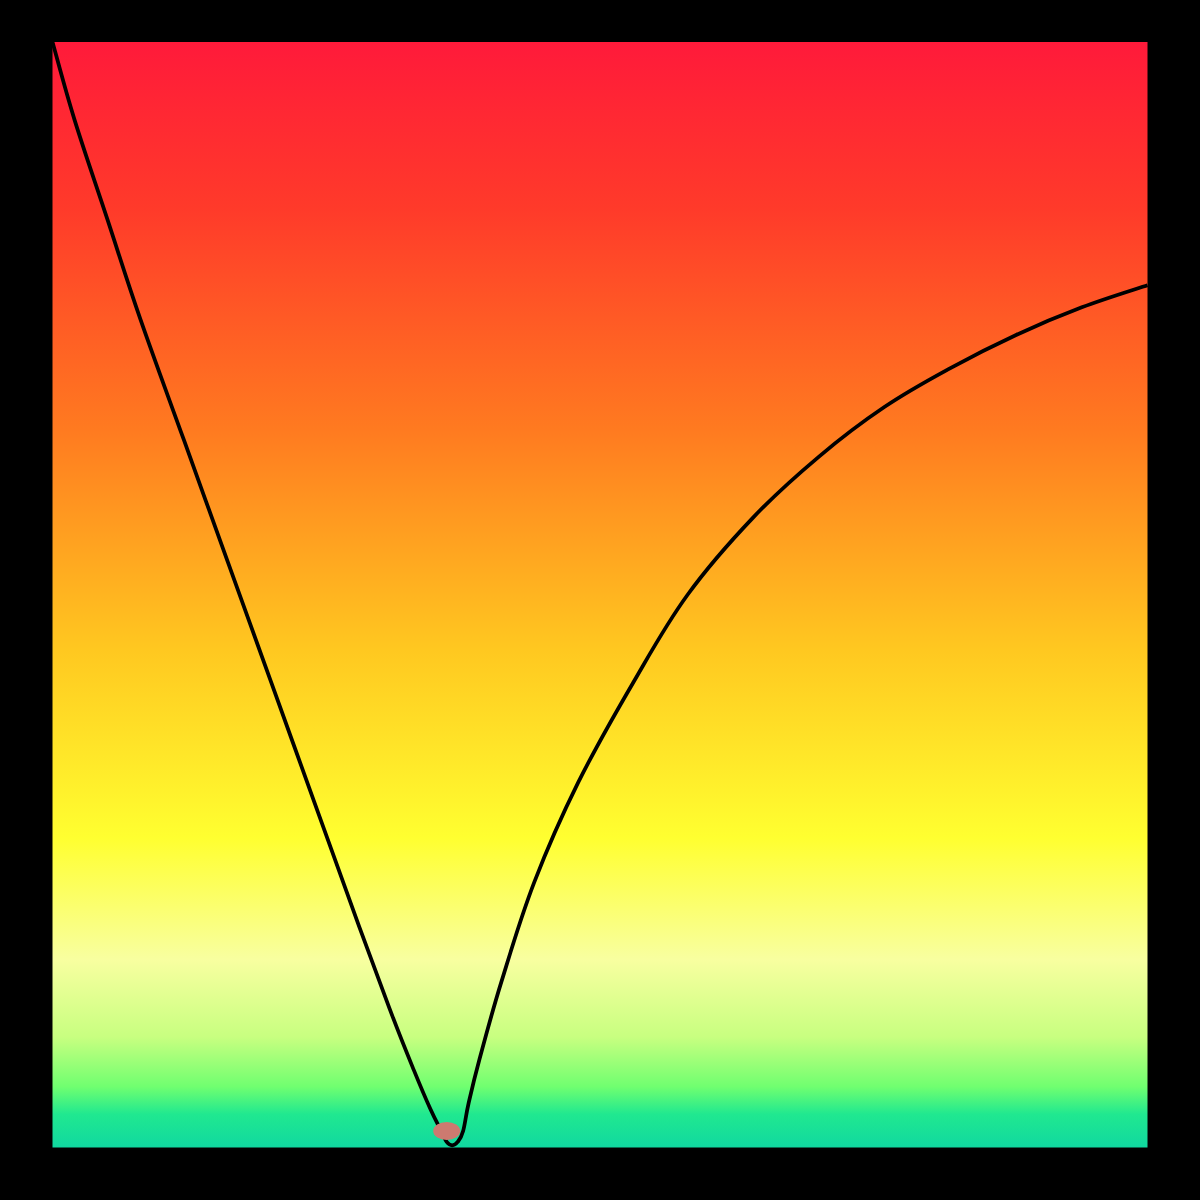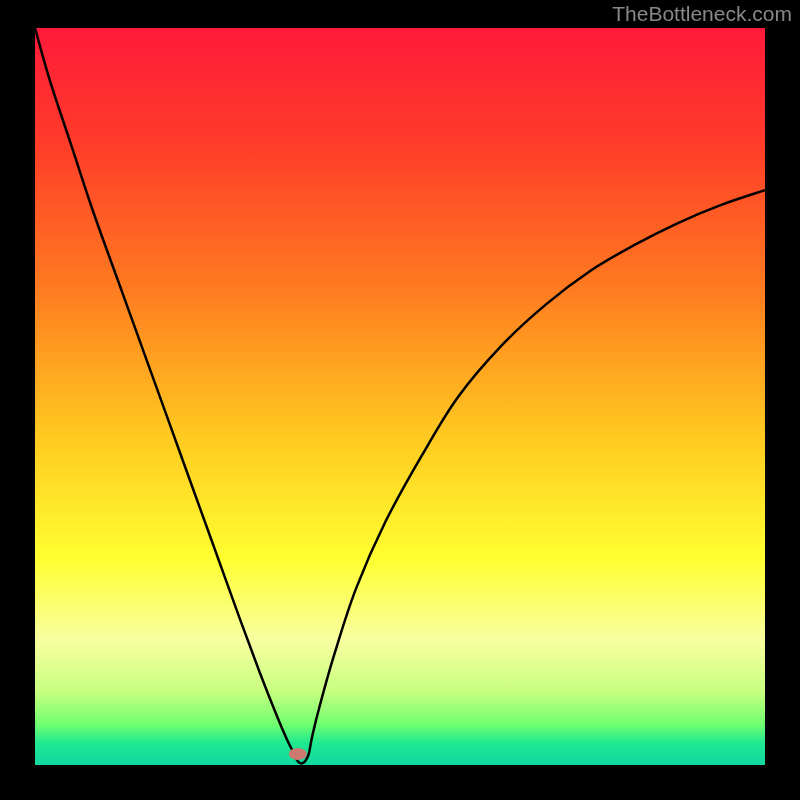--- a/index.html
+++ b/index.html
@@ -26,21 +26,20 @@
     z-index: 10;
   }
   svg {
     display: block;
   }
 </style>
 </head>
 <body>
 
 <div class="container">
-  <div class="watermark">TheBottleneck.com</div>
   <svg id="chart-svg" width="800" height="800">
     <defs>
       <linearGradient id="bg-grad" x1="0" y1="0" x2="0" y2="1">
           <stop offset="0%" stop-color="#ff1a3a"></stop>
           <stop offset="15%" stop-color="#ff3a2a"></stop>
           <stop offset="35%" stop-color="#ff7a20"></stop>
           <stop offset="55.00000000000001%" stop-color="#ffc820"></stop>
           <stop offset="72%" stop-color="#ffff30"></stop>
           <stop offset="83%" stop-color="#f8ffa0"></stop>
           <stop offset="90%" stop-color="#c8ff80"></stop>

